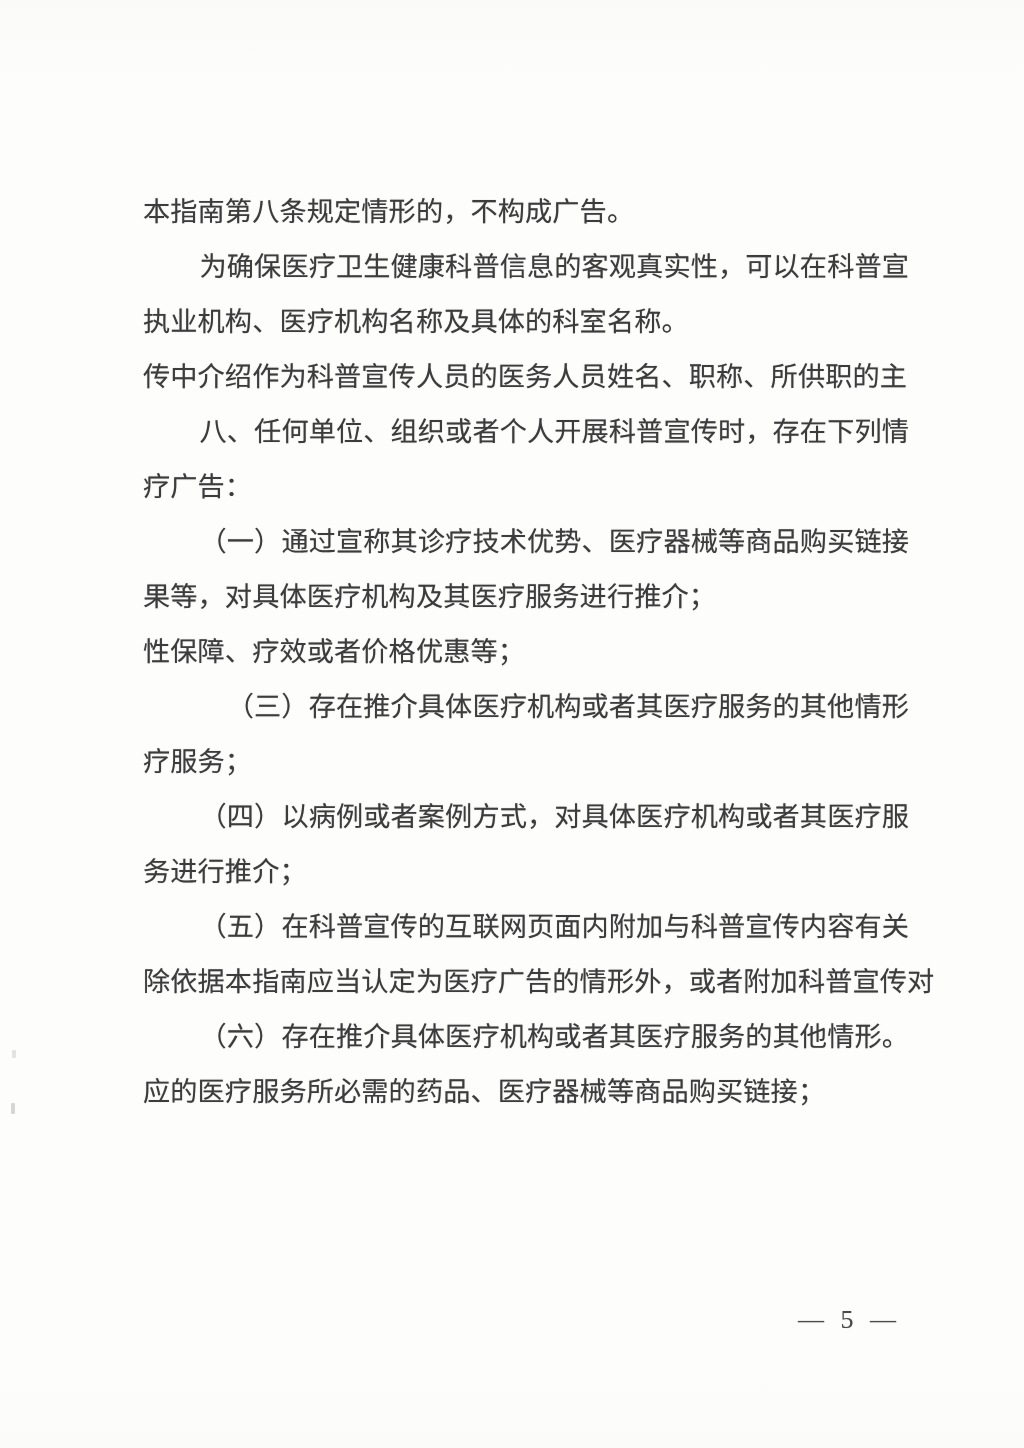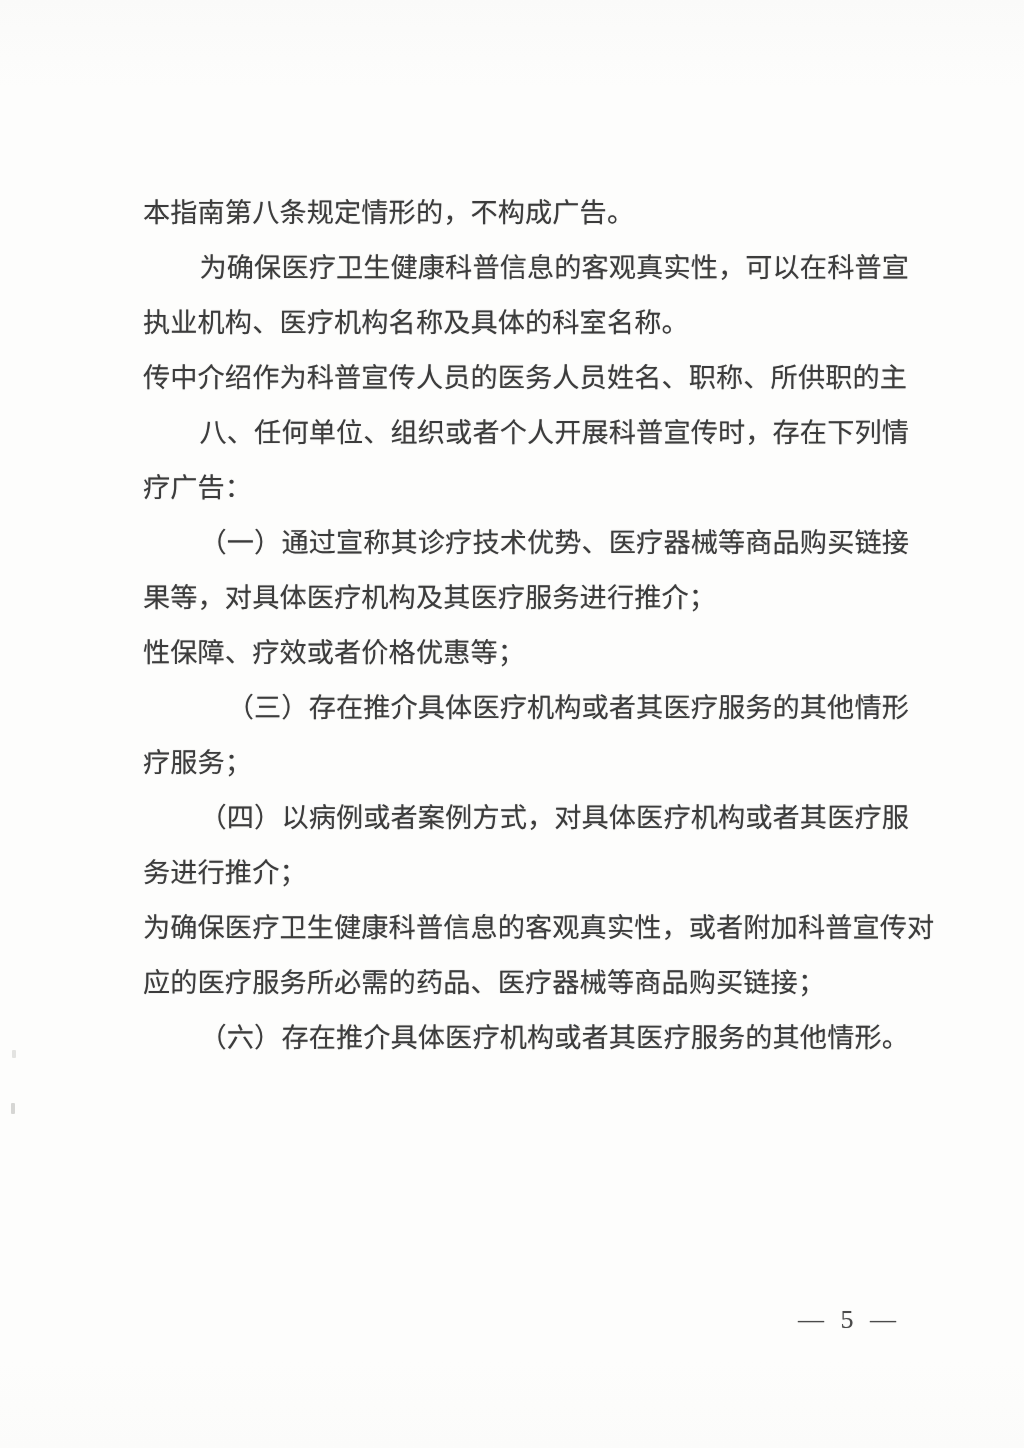--- a/index.html
+++ b/index.html
@@ -26,20 +26,21 @@
     width: 766px;
   }
   .line {
     font-size: 27.2px;
     line-height: 55px;
     height: 55px;
     letter-spacing: 0.1px;
     color: #3c3c3c;
     white-space: nowrap;
     text-shadow: 0 0 1px rgba(70, 70, 70, 0.45);
+    font-family: Liberation Mono, monospace;
   }
   .line.indent {
     text-indent: 2em;
     text-align: right;
   }
   .page-number {
     position: absolute;
     top: 1305px;
     left: 798px;
     width: 100px;
@@ -80,20 +81,21 @@
       <div class="line">传中介绍作为科普宣传人员的医务人员姓名、职称、所供职的主</div>
       <div class="line indent">八、任何单位、组织或者个人开展科普宣传时，存在下列情</div>
       <div class="line">疗广告：</div>
       <div class="line indent">（一）通过宣称其诊疗技术优势、医疗器械等商品购买链接</div>
       <div class="line">果等，对具体医疗机构及其医疗服务进行推介；</div>
       <div class="line">性保障、疗效或者价格优惠等；</div>
       <div class="line indent">（三）存在推介具体医疗机构或者其医疗服务的其他情形</div>
       <div class="line">疗服务；</div>
       <div class="line indent">（四）以病例或者案例方式，对具体医疗机构或者其医疗服</div>
       <div class="line">务进行推介；</div>
-      <div class="line">为确保医疗卫生健康科普信息的客观真实性，或者附加科普宣传对</div>
+      <div class="line indent">（五）在科普宣传的互联网页面内附加与科普宣传内容有关</div>
+      <div class="line">除依据本指南应当认定为医疗广告的情形外，或者附加科普宣传对</div>
+      <div class="line indent">（六）存在推介具体医疗机构或者其医疗服务的其他情形。</div>
       <div class="line">应的医疗服务所必需的药品、医疗器械等商品购买链接；</div>
-      <div class="line indent">（六）存在推介具体医疗机构或者其医疗服务的其他情形。</div>
     </div>
   <div class="page-number">— 5 —</div>
   <div class="artifact a1"></div>
   <div class="artifact a2"></div>
 </div>
 
 </body></html>

